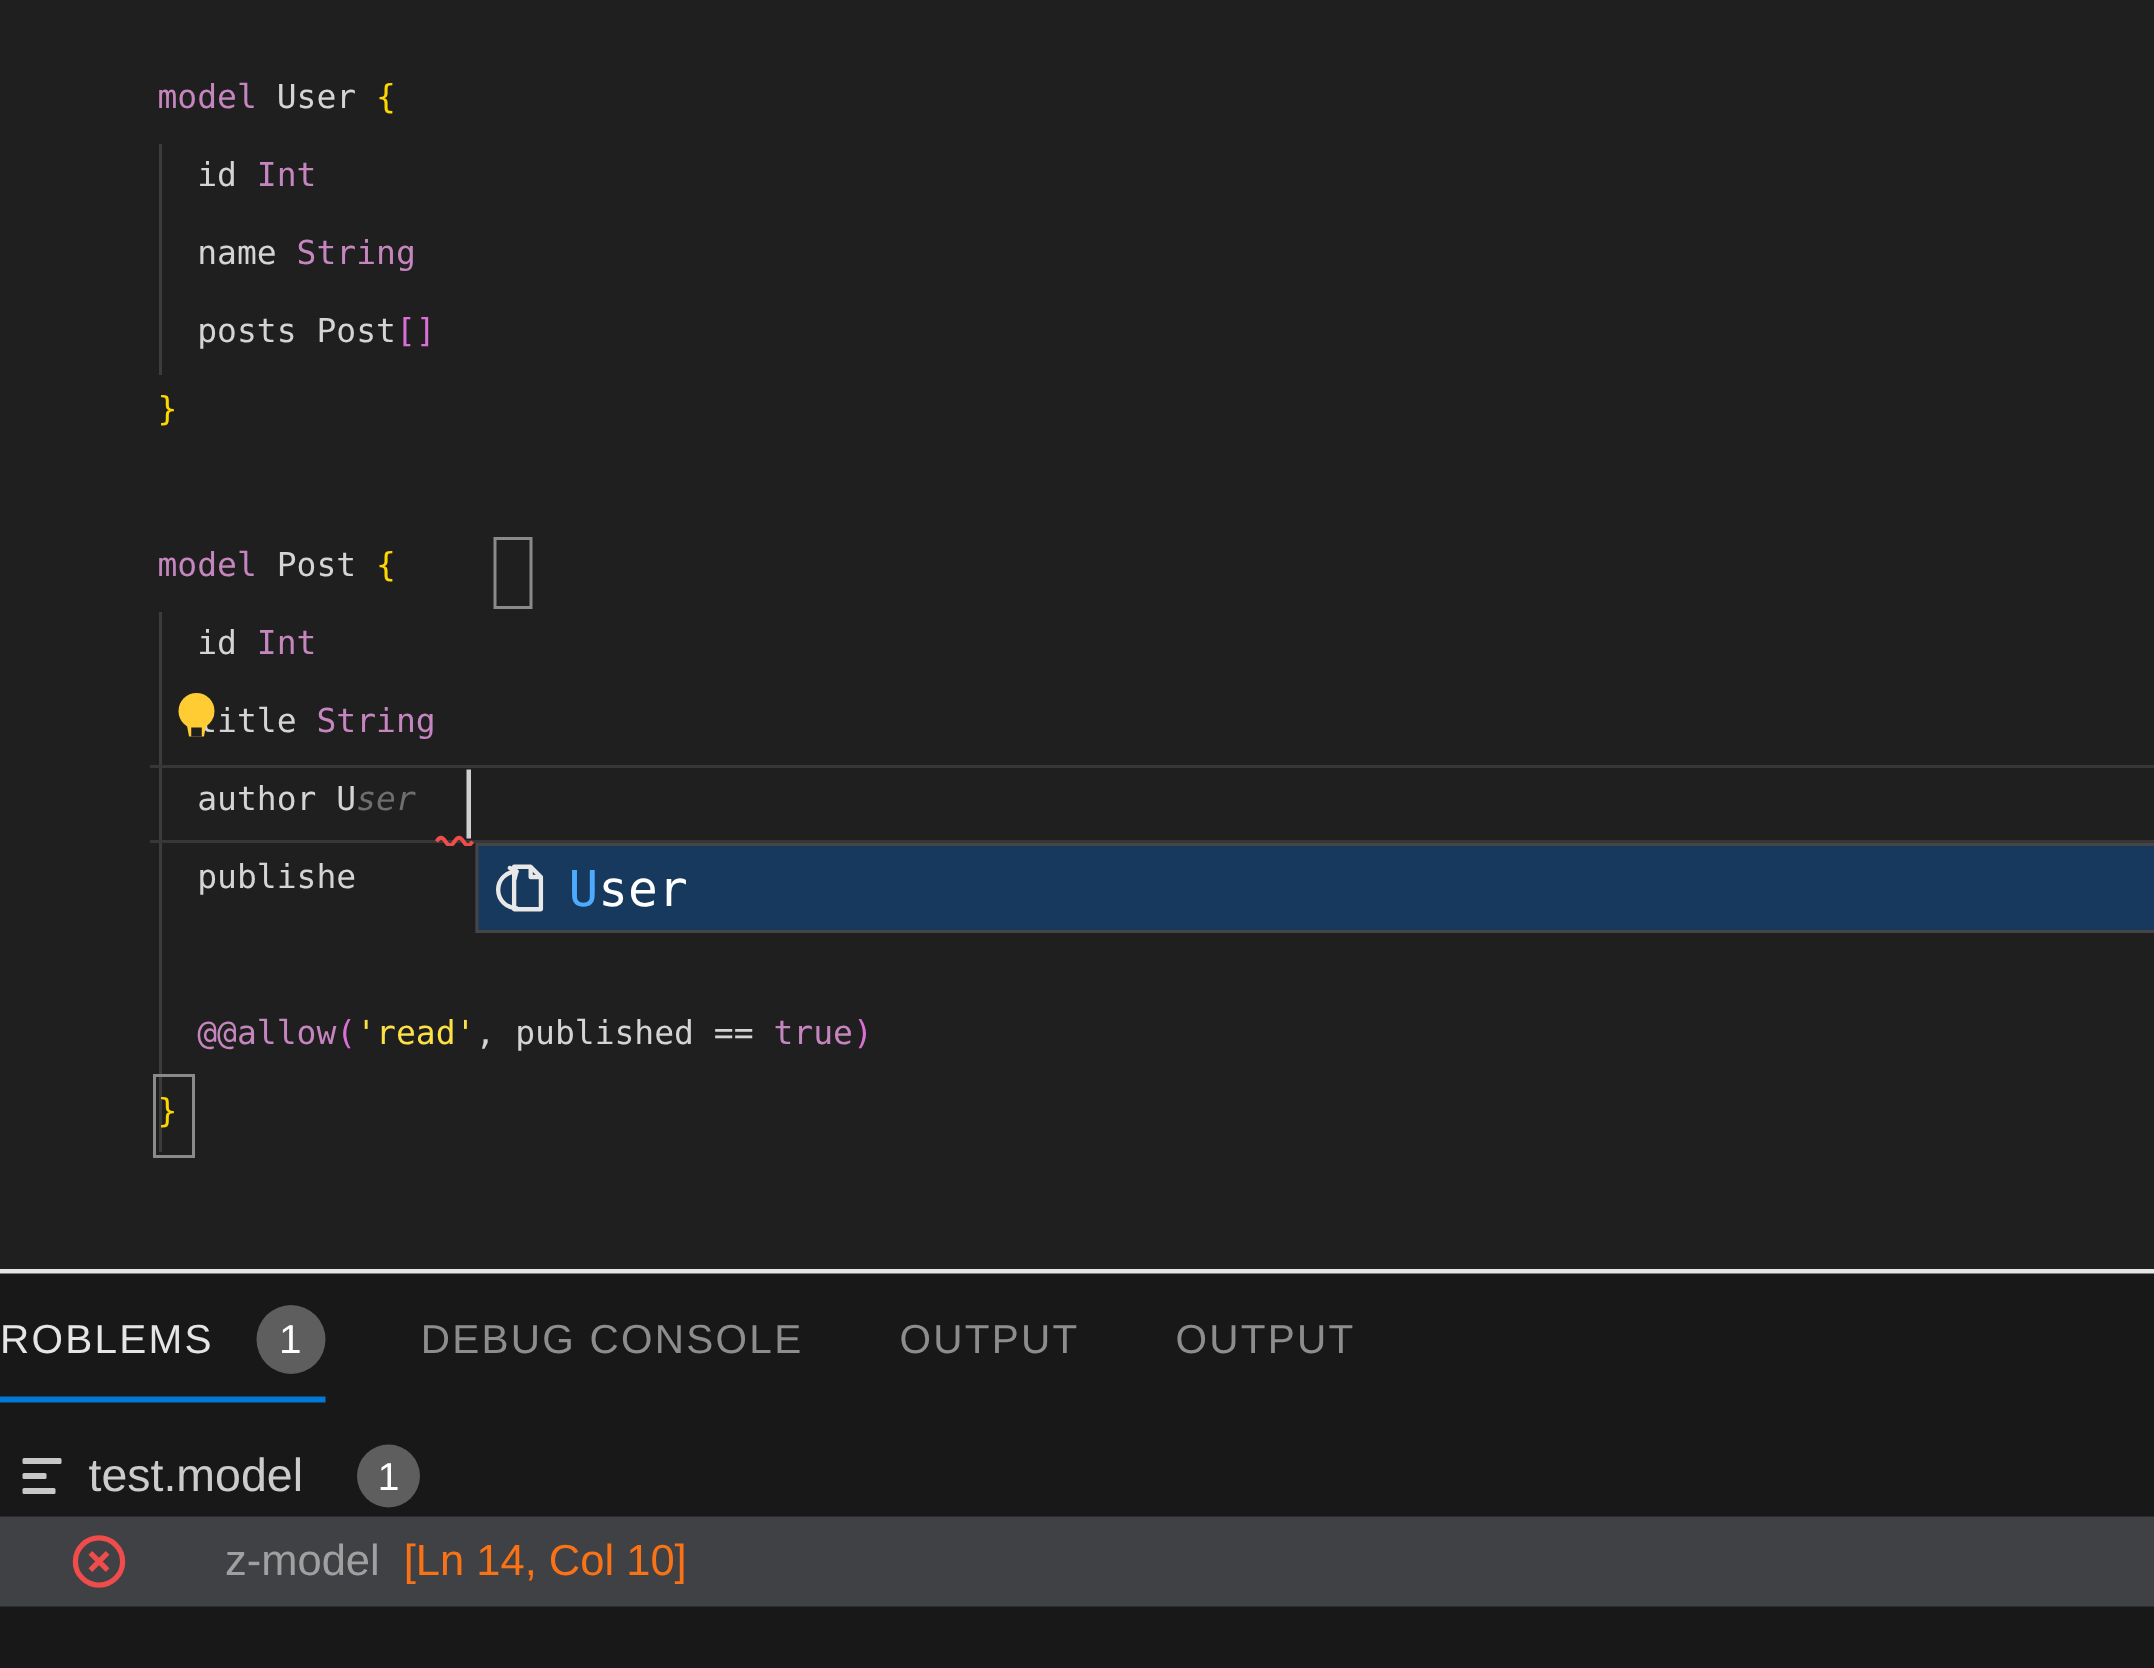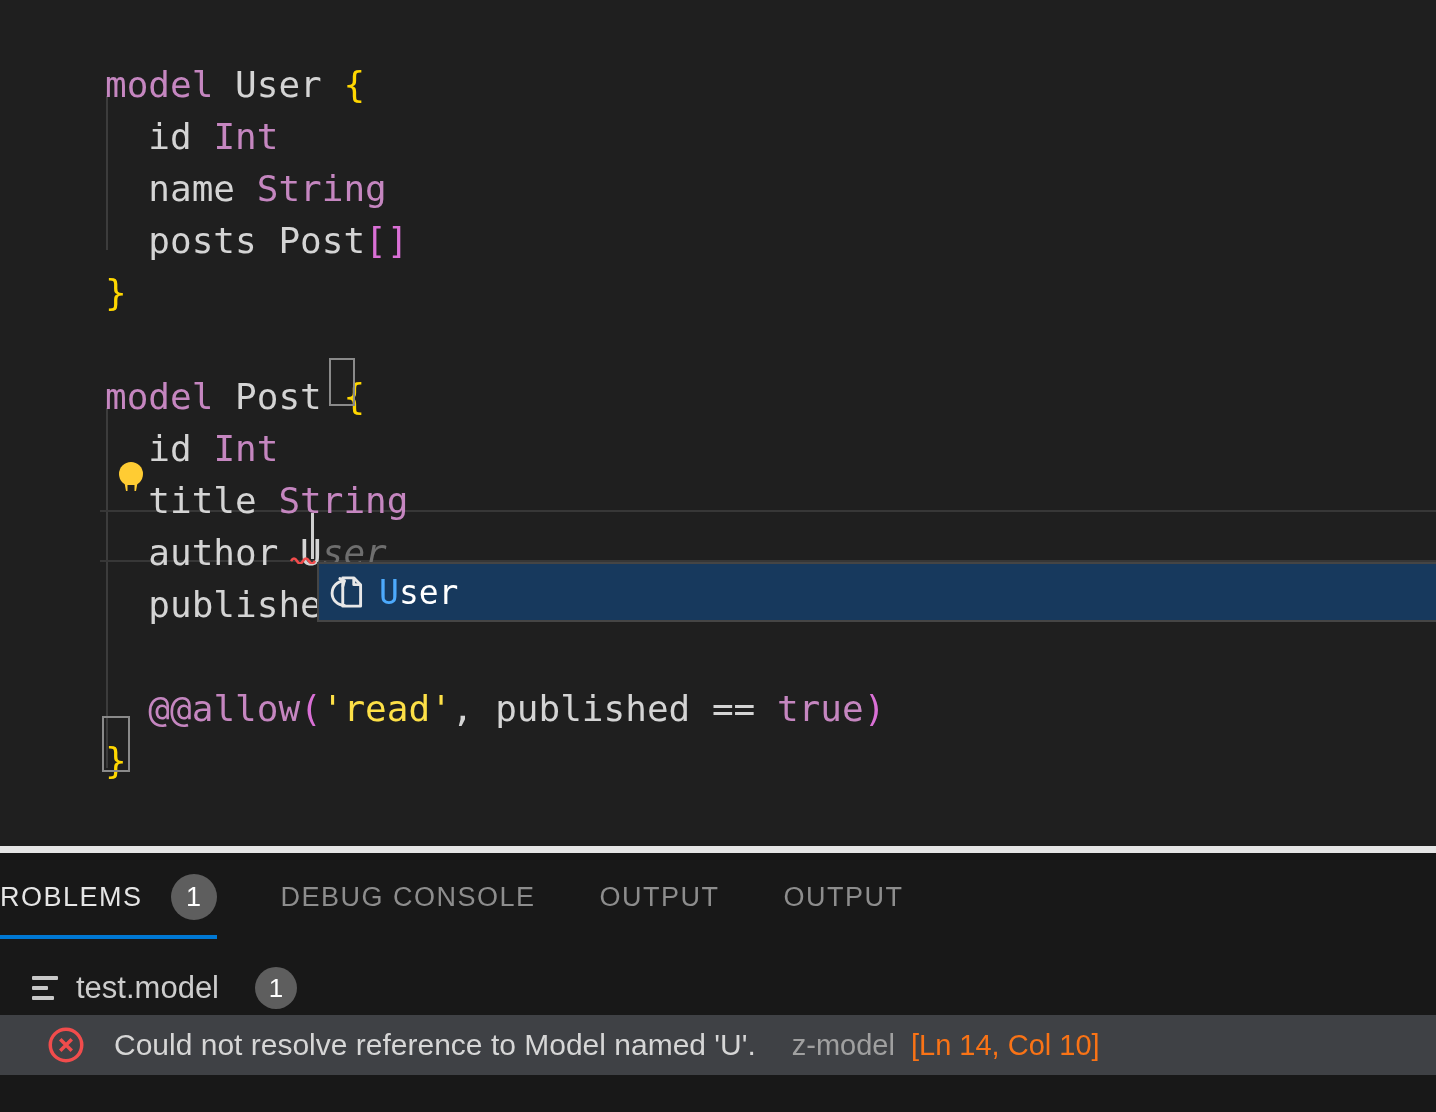--- a/index.html
+++ b/index.html
@@ -1,22 +1,22 @@
 <!DOCTYPE html>
 <html><head>
 <meta charset="utf-8">
 <style>
   html,body{margin:0;padding:0;background:#1f1f1f;}
   .screen{position:relative;width:1436px;height:1112px;overflow:hidden;background:#1f1f1f;
           font-family:"Liberation Sans",sans-serif;}
 
   
   .editor{position:absolute;left:0;top:0;width:1436px;height:846px;}
-  .code-lines{position:absolute;left:105px;top:59px;
-              font-family:"DejaVu Sans Mono",monospace;font-size:36px;line-height:52px;
+  .code-lines{position:absolute;left:105px;top:40px;
+              font-family:"DejaVu Sans Mono",monospace;font-size:22px;line-height:52px;
               white-space:pre;color:#d4d4d4;}
   .code-line{height:52px;}
   .tok-fg{color:#d4d4d4;}
   .tok-kw{color:#c586c0;}
   .tok-b1{color:#ffd700;}
   .tok-b2{color:#da70d6;}
   .tok-str{color:#fde047;}
   .tok-ghost{color:#6e6e6e;font-style:italic;}
 
   .indent-guide{position:absolute;width:2px;background:#3c3c3c;left:106px;}
@@ -38,31 +38,31 @@
   
   .suggest{position:absolute;left:317px;top:562px;width:1130px;height:60px;
            background:#17395d;border:2px solid #454545;box-sizing:border-box;}
   .suggest-item{display:flex;align-items:center;height:100%;padding-left:8px;
                 font-family:"DejaVu Sans Mono",monospace;font-size:33px;color:#ffffff;cursor:pointer;}
   .suggest-icon{display:inline-flex;width:42px;height:42px;margin-right:10px;}
   .suggest-match{color:#4daafc;}
 
   
   .panel{position:absolute;left:0;top:846px;width:1436px;height:266px;background:#181818;
-         border-top:7px solid #e5e5e5;box-sizing:border-box;}
+         border-top:3px solid #e5e5e5;box-sizing:border-box;}
   .tabs{display:flex;align-items:center;gap:64px;height:88px;}
   .tab{position:relative;display:flex;align-items:center;height:100%;
        font-size:27px;letter-spacing:1.5px;color:#8d8d8d;cursor:pointer;white-space:nowrap;}
   .tab.active{color:#e5e5e5;}
   .tab-underline{position:absolute;left:0;right:0;bottom:2px;height:4px;background:#0078d4;}
   .badge{display:inline-flex;align-items:center;justify-content:center;
          min-width:46px;height:46px;border-radius:50%;background:#5e5e5e;color:#ffffff;
          font-size:27px;letter-spacing:0;margin-left:28px;}
 
-  .tree-file{display:flex;align-items:center;height:54px;margin-top:20px;padding-left:32px;
+  .tree-file{display:flex;align-items:center;height:54px;margin-top:20px;padding-left:15px;
              color:#cccccc;font-size:31px;cursor:pointer;}
   .file-icon{display:inline-flex;flex-direction:column;justify-content:center;gap:6px;
              width:27px;margin-right:17px;}
   .file-icon i{display:block;height:4px;background:#c8c8c8;border-radius:1px;}
   .file-icon .l1{width:26px;}
   .file-icon .l2{width:16px;}
   .file-icon .l3{width:22px;}
   .tree-file .badge{min-width:42px;height:42px;font-size:26px;margin-left:36px;}
 
   .error-row{display:flex;align-items:center;height:60px;background:#3f4145;
@@ -146,18 +146,17 @@
       <span class="badge">1</span>
     </div>
 
     <div class="error-row">
       <span class="error-icon">
         <svg width="40" height="40" viewBox="0 0 16 16">
           <circle cx="8" cy="8" r="6.3" stroke="#f14c4c" stroke-width="1.4" fill="none"></circle>
           <path d="M5.7 5.7 L10.3 10.3 M10.3 5.7 L5.7 10.3" stroke="#f14c4c" stroke-width="1.4"></path>
         </svg>
       </span>
-      <span class="error-msg">Could not resolve reference to Model named 'U'.</span>
       <span class="error-src">z-model</span>
       <span class="error-loc">[Ln 14, Col 10]</span>
     </div>
   </div>
 </div>
 
 </body></html>

